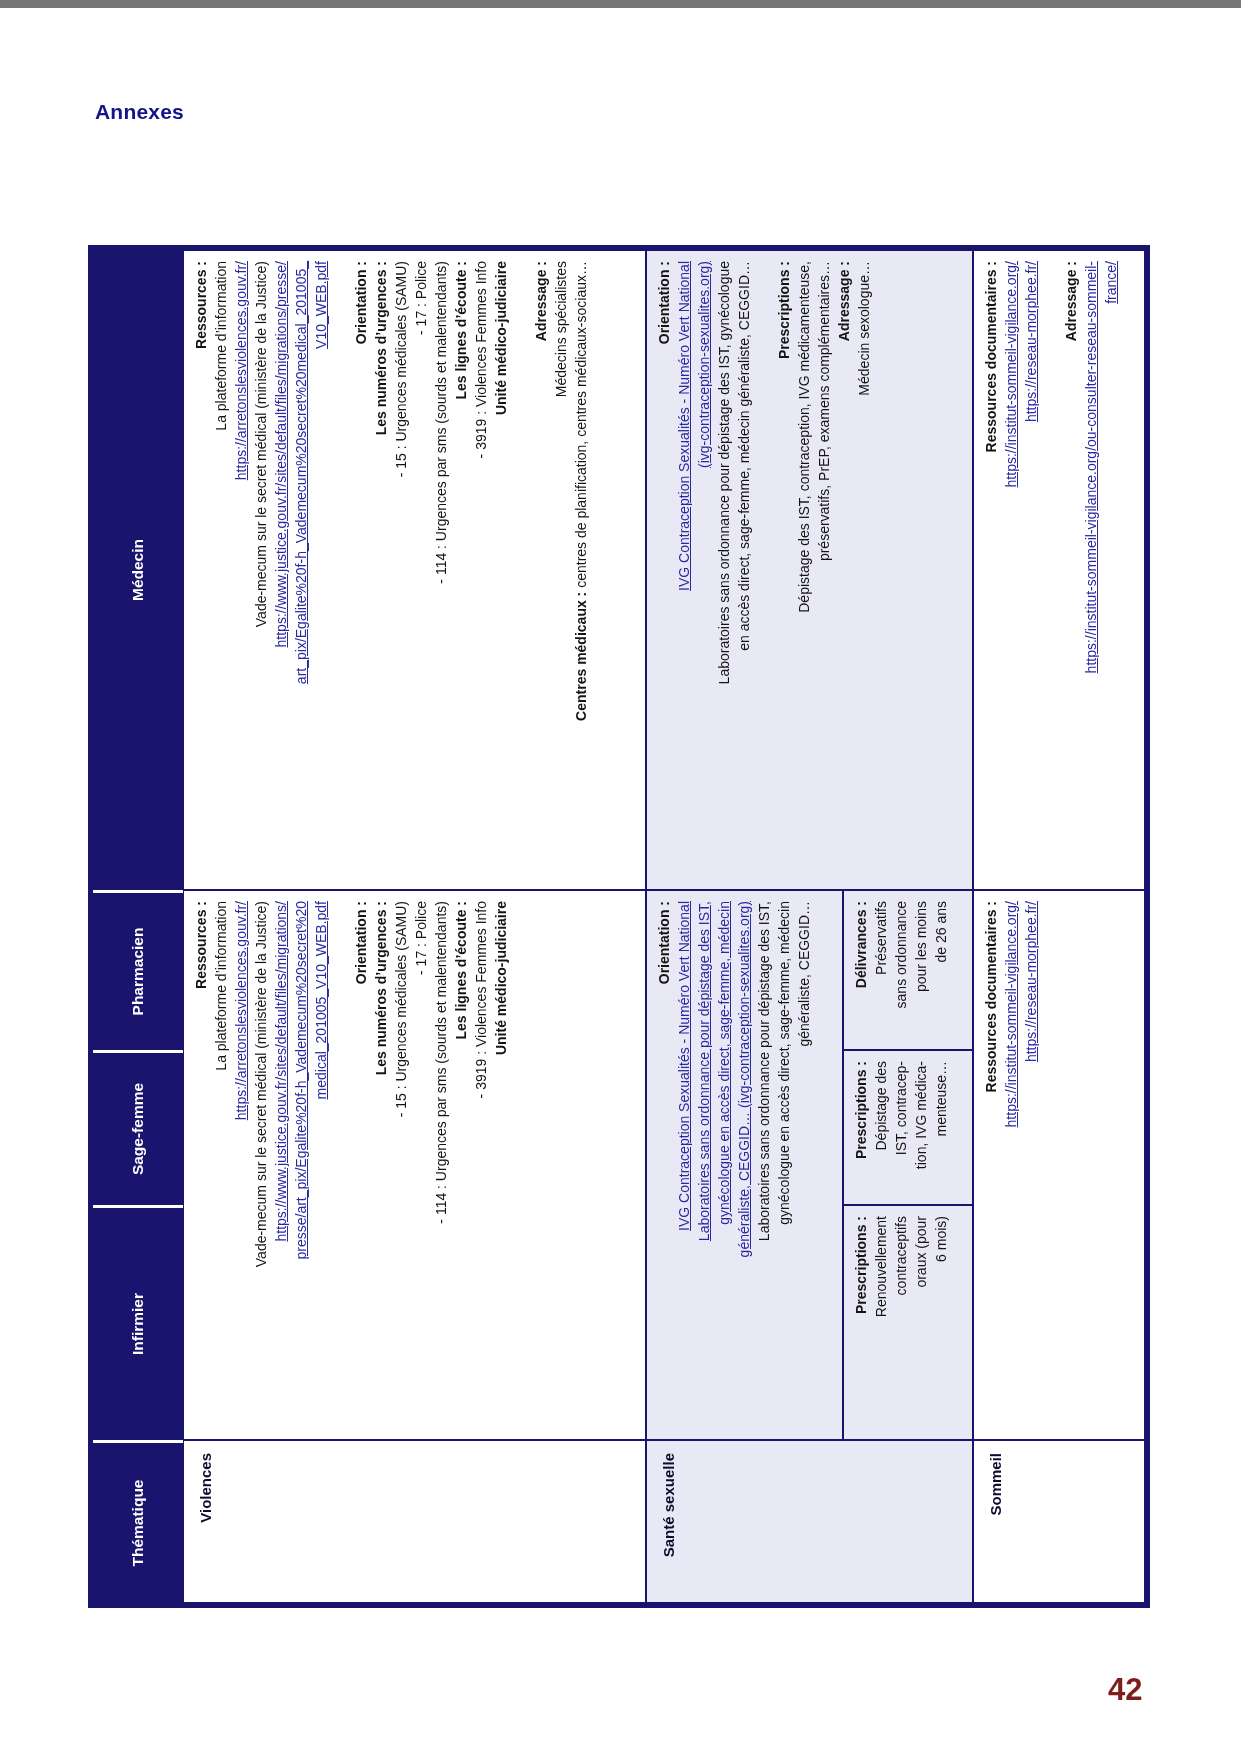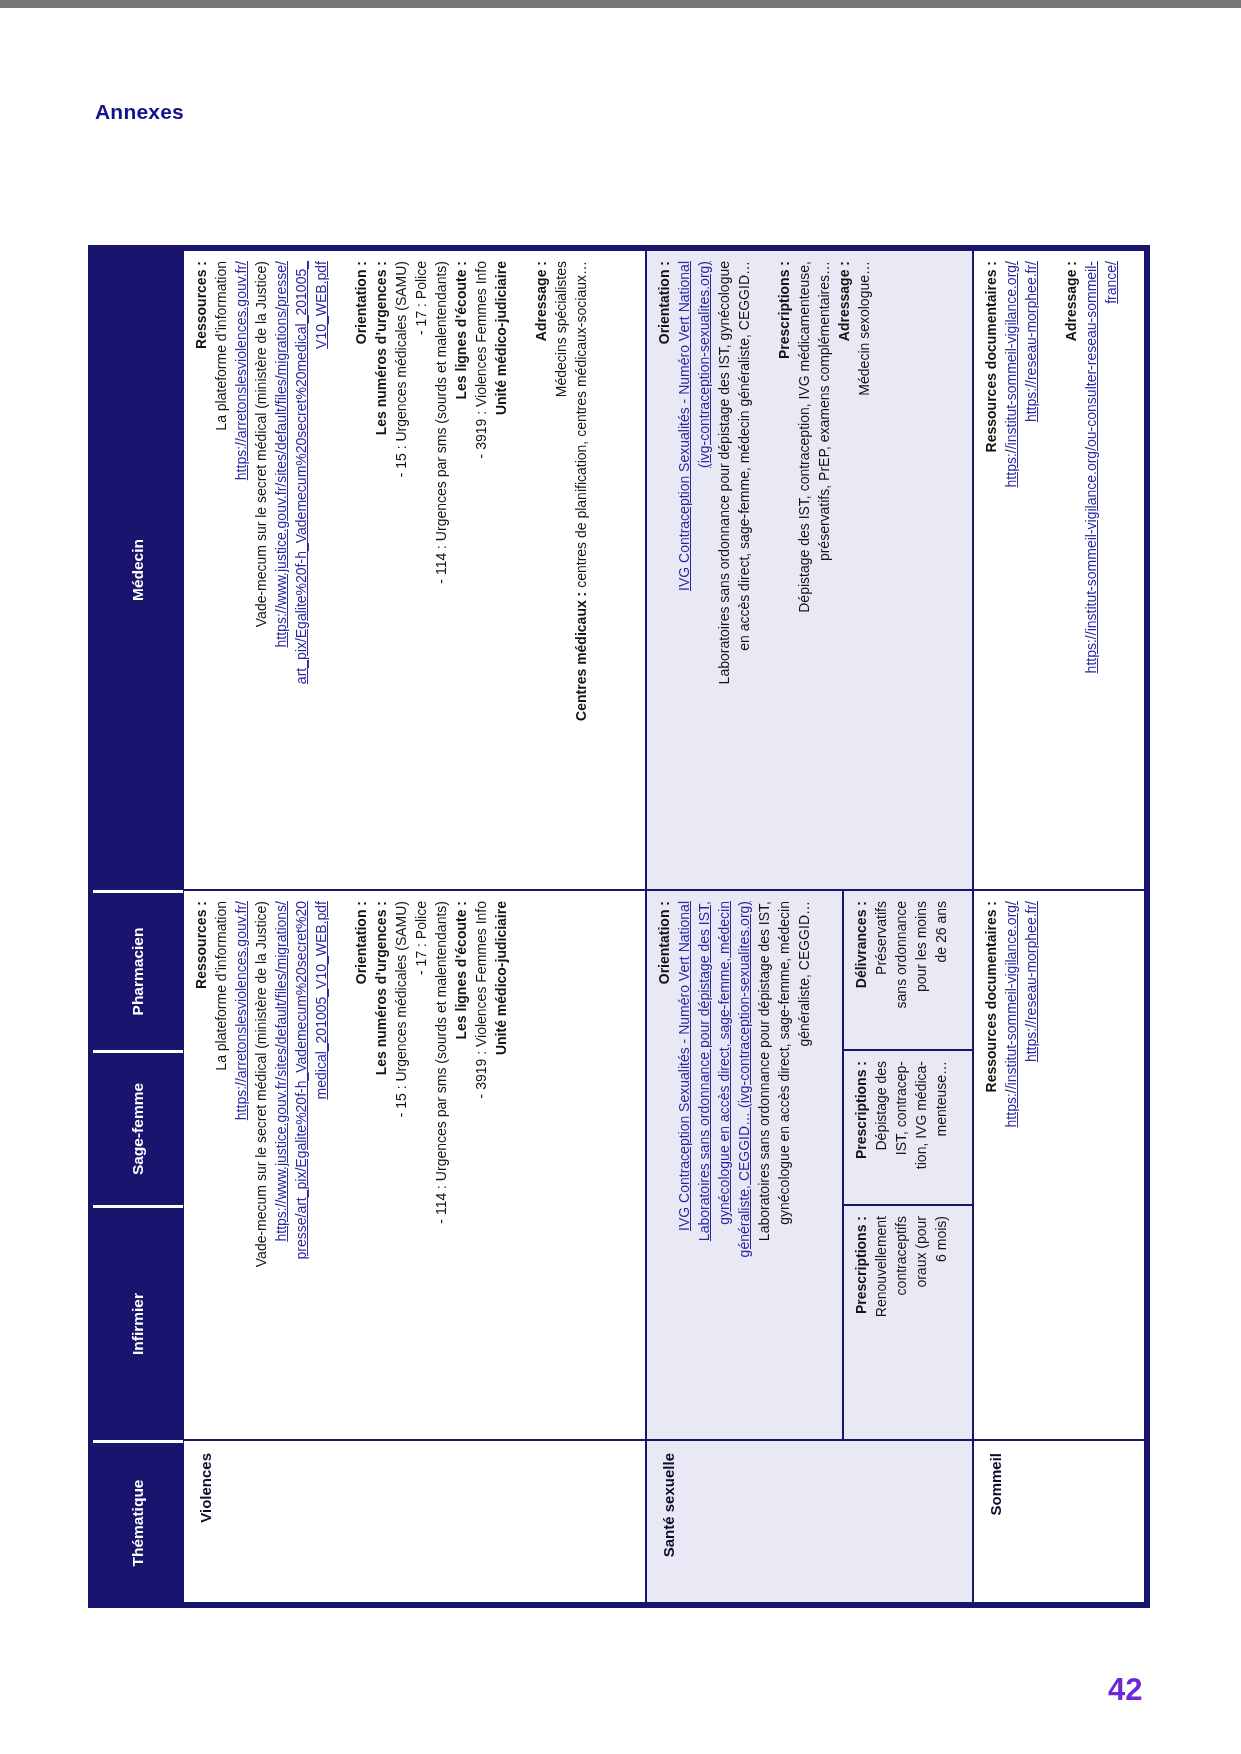--- a/index.html
+++ b/index.html
@@ -8,21 +8,21 @@
     background:#ffffff; overflow:hidden;
     font-family:"Liberation Sans", sans-serif;
     text-align:right;
   }
   .annexes {
     position:absolute; left:95px; top:92px;
     font-size:21px; font-weight:700; color:#15138a; letter-spacing:.2px;
   }
   .pagenum {
     position:absolute; left:1108px; top:1664px;
-    font-size:31px; font-weight:700; color:#6d28d9;
+    font-size:31px; font-weight:700; color:#7f1d1d;
   }
   
   .rot-wrap { position:absolute; left:88px; top:237px; width:1062px; height:1363px; }
   .rot {
     position:absolute; left:0; top:0; width:1363px; height:1062px;
     transform-origin:0 0;
     transform:rotate(-90deg) translateX(-1363px);
   }
   .tbl {
     position:absolute; left:0; top:0; width:1353px; height:1052px;

